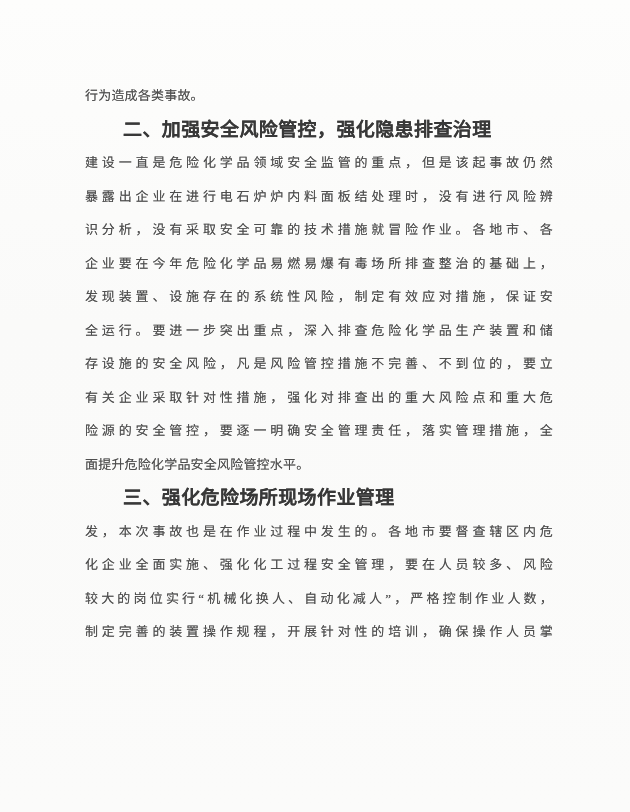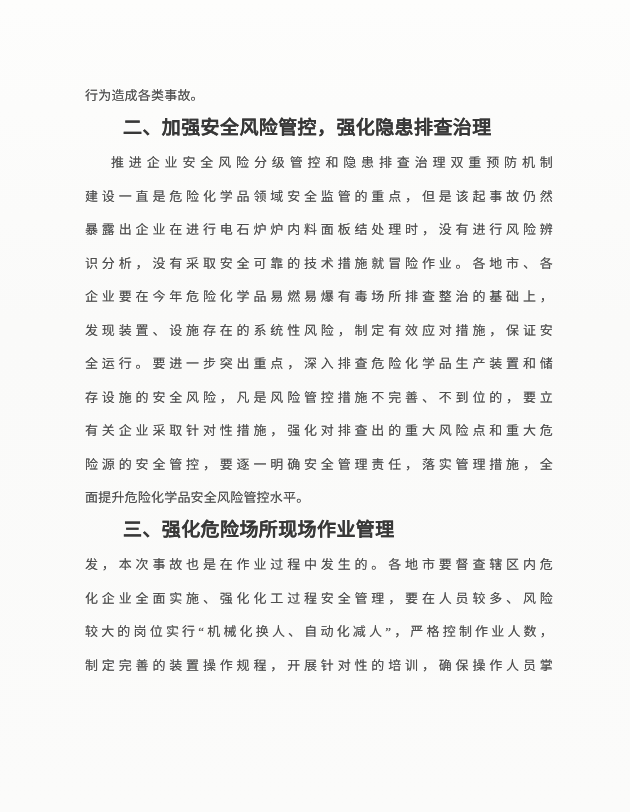--- a/index.html
+++ b/index.html
@@ -33,36 +33,35 @@
   }
   .line.fill {
     white-space: normal;
     text-align: justify;
     text-align-last: justify;
   }
   .line.indent {
     text-indent: 2em;
   }
   .line.heading {
-    font-family: Liberation Mono, monospace;
+    font-family: Liberation Sans, sans-serif;
     font-weight: bold;
     font-size: 19px;
     letter-spacing: 0.4px;
     color: #383838;
     text-shadow: 0 0 0.5px rgba(56,56,56,0.8);
   }
 </style>
 </head>
 <body>
 
 <div class="page">
   <div class="text-block">
     <div class="line">行为造成各类事故。</div>
     <div class="line heading indent">二、加强安全风险管控，强化隐患排查治理</div>
-    <div class="line indent fill">推进企业安全风险分级管控和隐患排查治理双重预防机制</div>
     <div class="line fill">建设一直是危险化学品领域安全监管的重点，但是该起事故仍然</div>
     <div class="line fill">暴露出企业在进行电石炉炉内料面板结处理时，没有进行风险辨</div>
     <div class="line fill">识分析，没有采取安全可靠的技术措施就冒险作业。各地市、各</div>
     <div class="line fill">企业要在今年危险化学品易燃易爆有毒场所排查整治的基础上，</div>
     <div class="line fill">发现装置、设施存在的系统性风险，制定有效应对措施，保证安</div>
     <div class="line fill">全运行。要进一步突出重点，深入排查危险化学品生产装置和储</div>
     <div class="line fill">存设施的安全风险，凡是风险管控措施不完善、不到位的，要立</div>
     <div class="line fill">有关企业采取针对性措施，强化对排查出的重大风险点和重大危</div>
     <div class="line fill">险源的安全管控，要逐一明确安全管理责任，落实管理措施，全</div>
     <div class="line">面提升危险化学品安全风险管控水平。</div>

